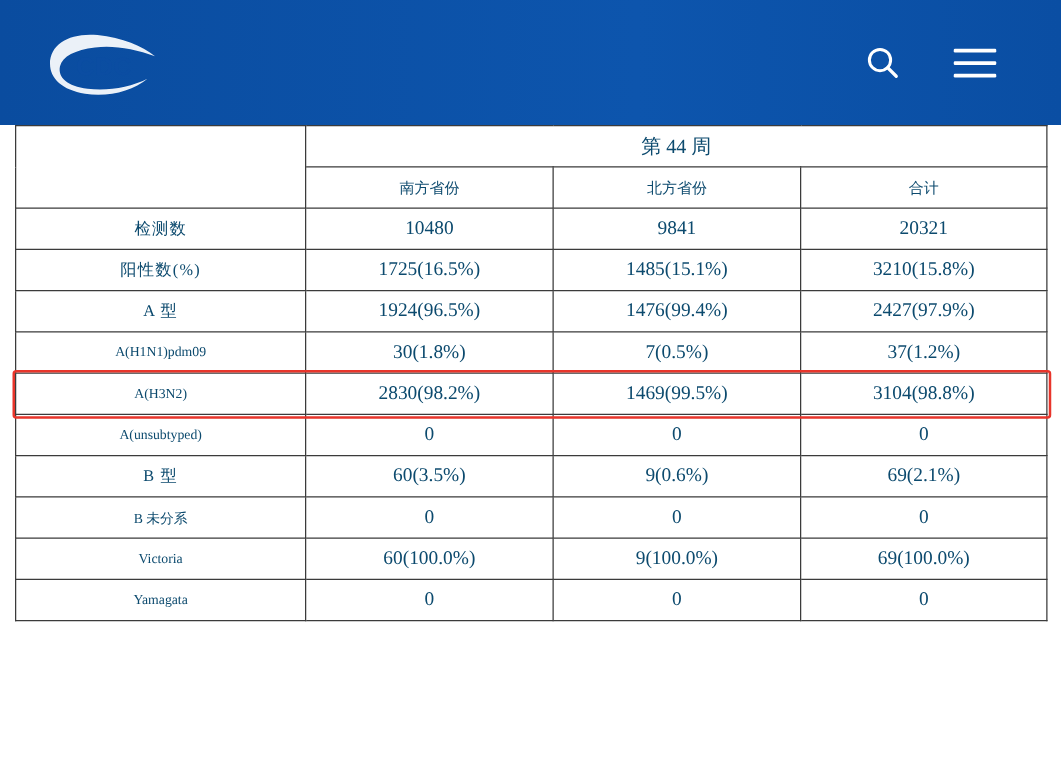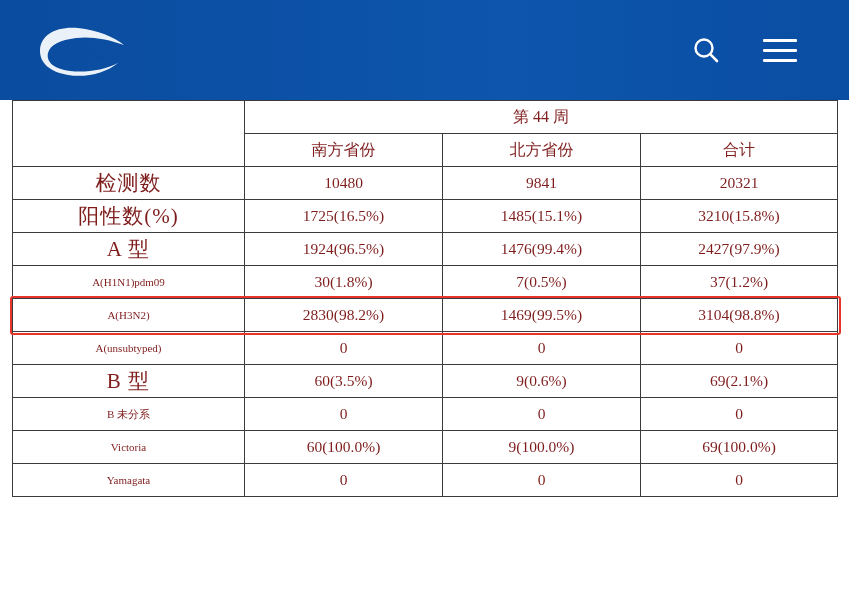--- a/index.html
+++ b/index.html
@@ -110,42 +110,42 @@
   .table-area {
     padding: 0 12px;
     position: relative;
   }
   table.data {
     border-collapse: collapse;
     width: 825px;
     margin: 0 auto;
     table-layout: fixed;
     font-size: 15.5px;
-    color: #7f1d1d;
+    color: #0c4a6e;
   }
   table.data td, table.data th {
     border: 1px solid #3b3b3b;
     text-align: center;
     height: 33px;
     padding: 2px 4px;
     font-weight: normal;
     font-family: "Liberation Serif", "DejaVu Serif", serif;
   }
   table.data col.c1 { width: 232px; }
   table.data col.c2 { width: 198px; }
   table.data col.c3 { width: 198px; }
   table.data col.c4 { width: 197px; }
 
   .hdr-week { height: 40px; font-size: 16px; }
-  .hdr-sub { height: 46px; font-size: 16px; margin-top: 16px; }
+  .hdr-sub { height: 46px; font-size: 12px; margin-top: 16px; }
   .blank-corner { border-top: 1px solid #3b3b3b; }
 
   td.b, th.b { font-weight: bold; }
   .rowlabel { font-size: 11px; }
-  .rowlabel.b { font-size: 21px; letter-spacing: 1px; }
+  .rowlabel.b { font-size: 13px; letter-spacing: 1px; }
 
   
   .highlight-box {
     position: absolute;
     border: 2.5px solid #e8352b;
     border-radius: 3px;
     pointer-events: none;
   }
 </style>
 </head>

